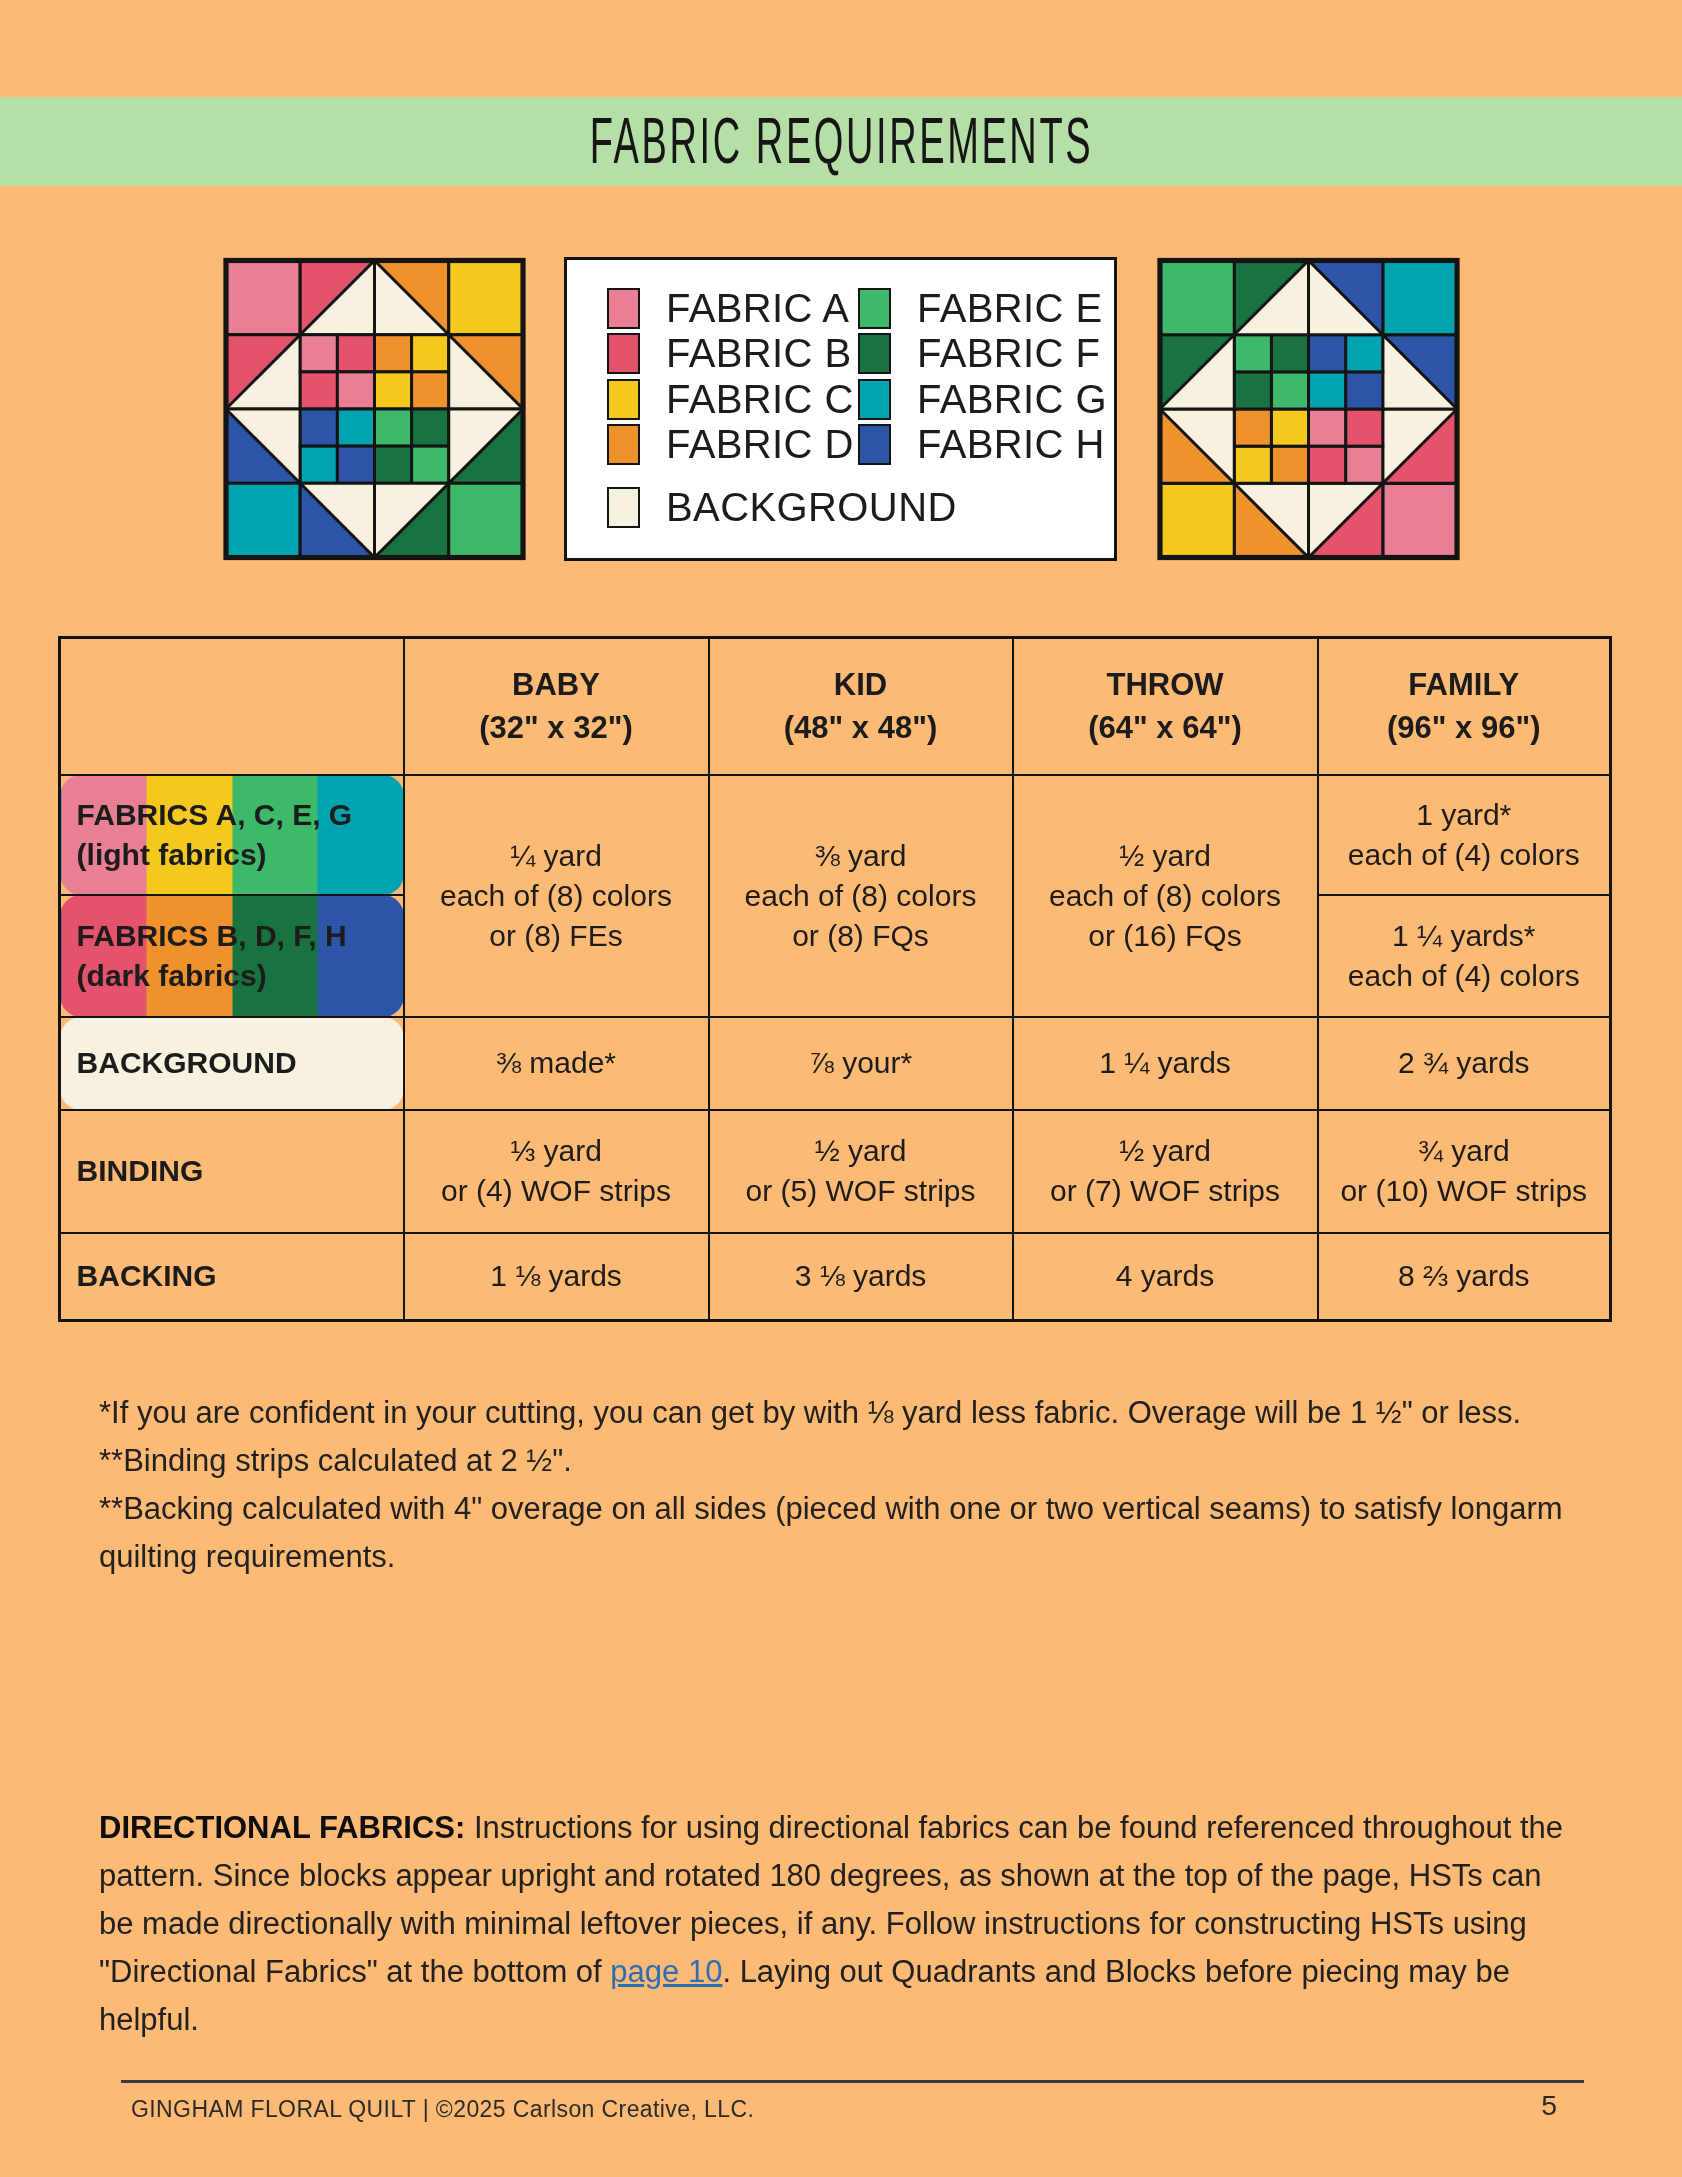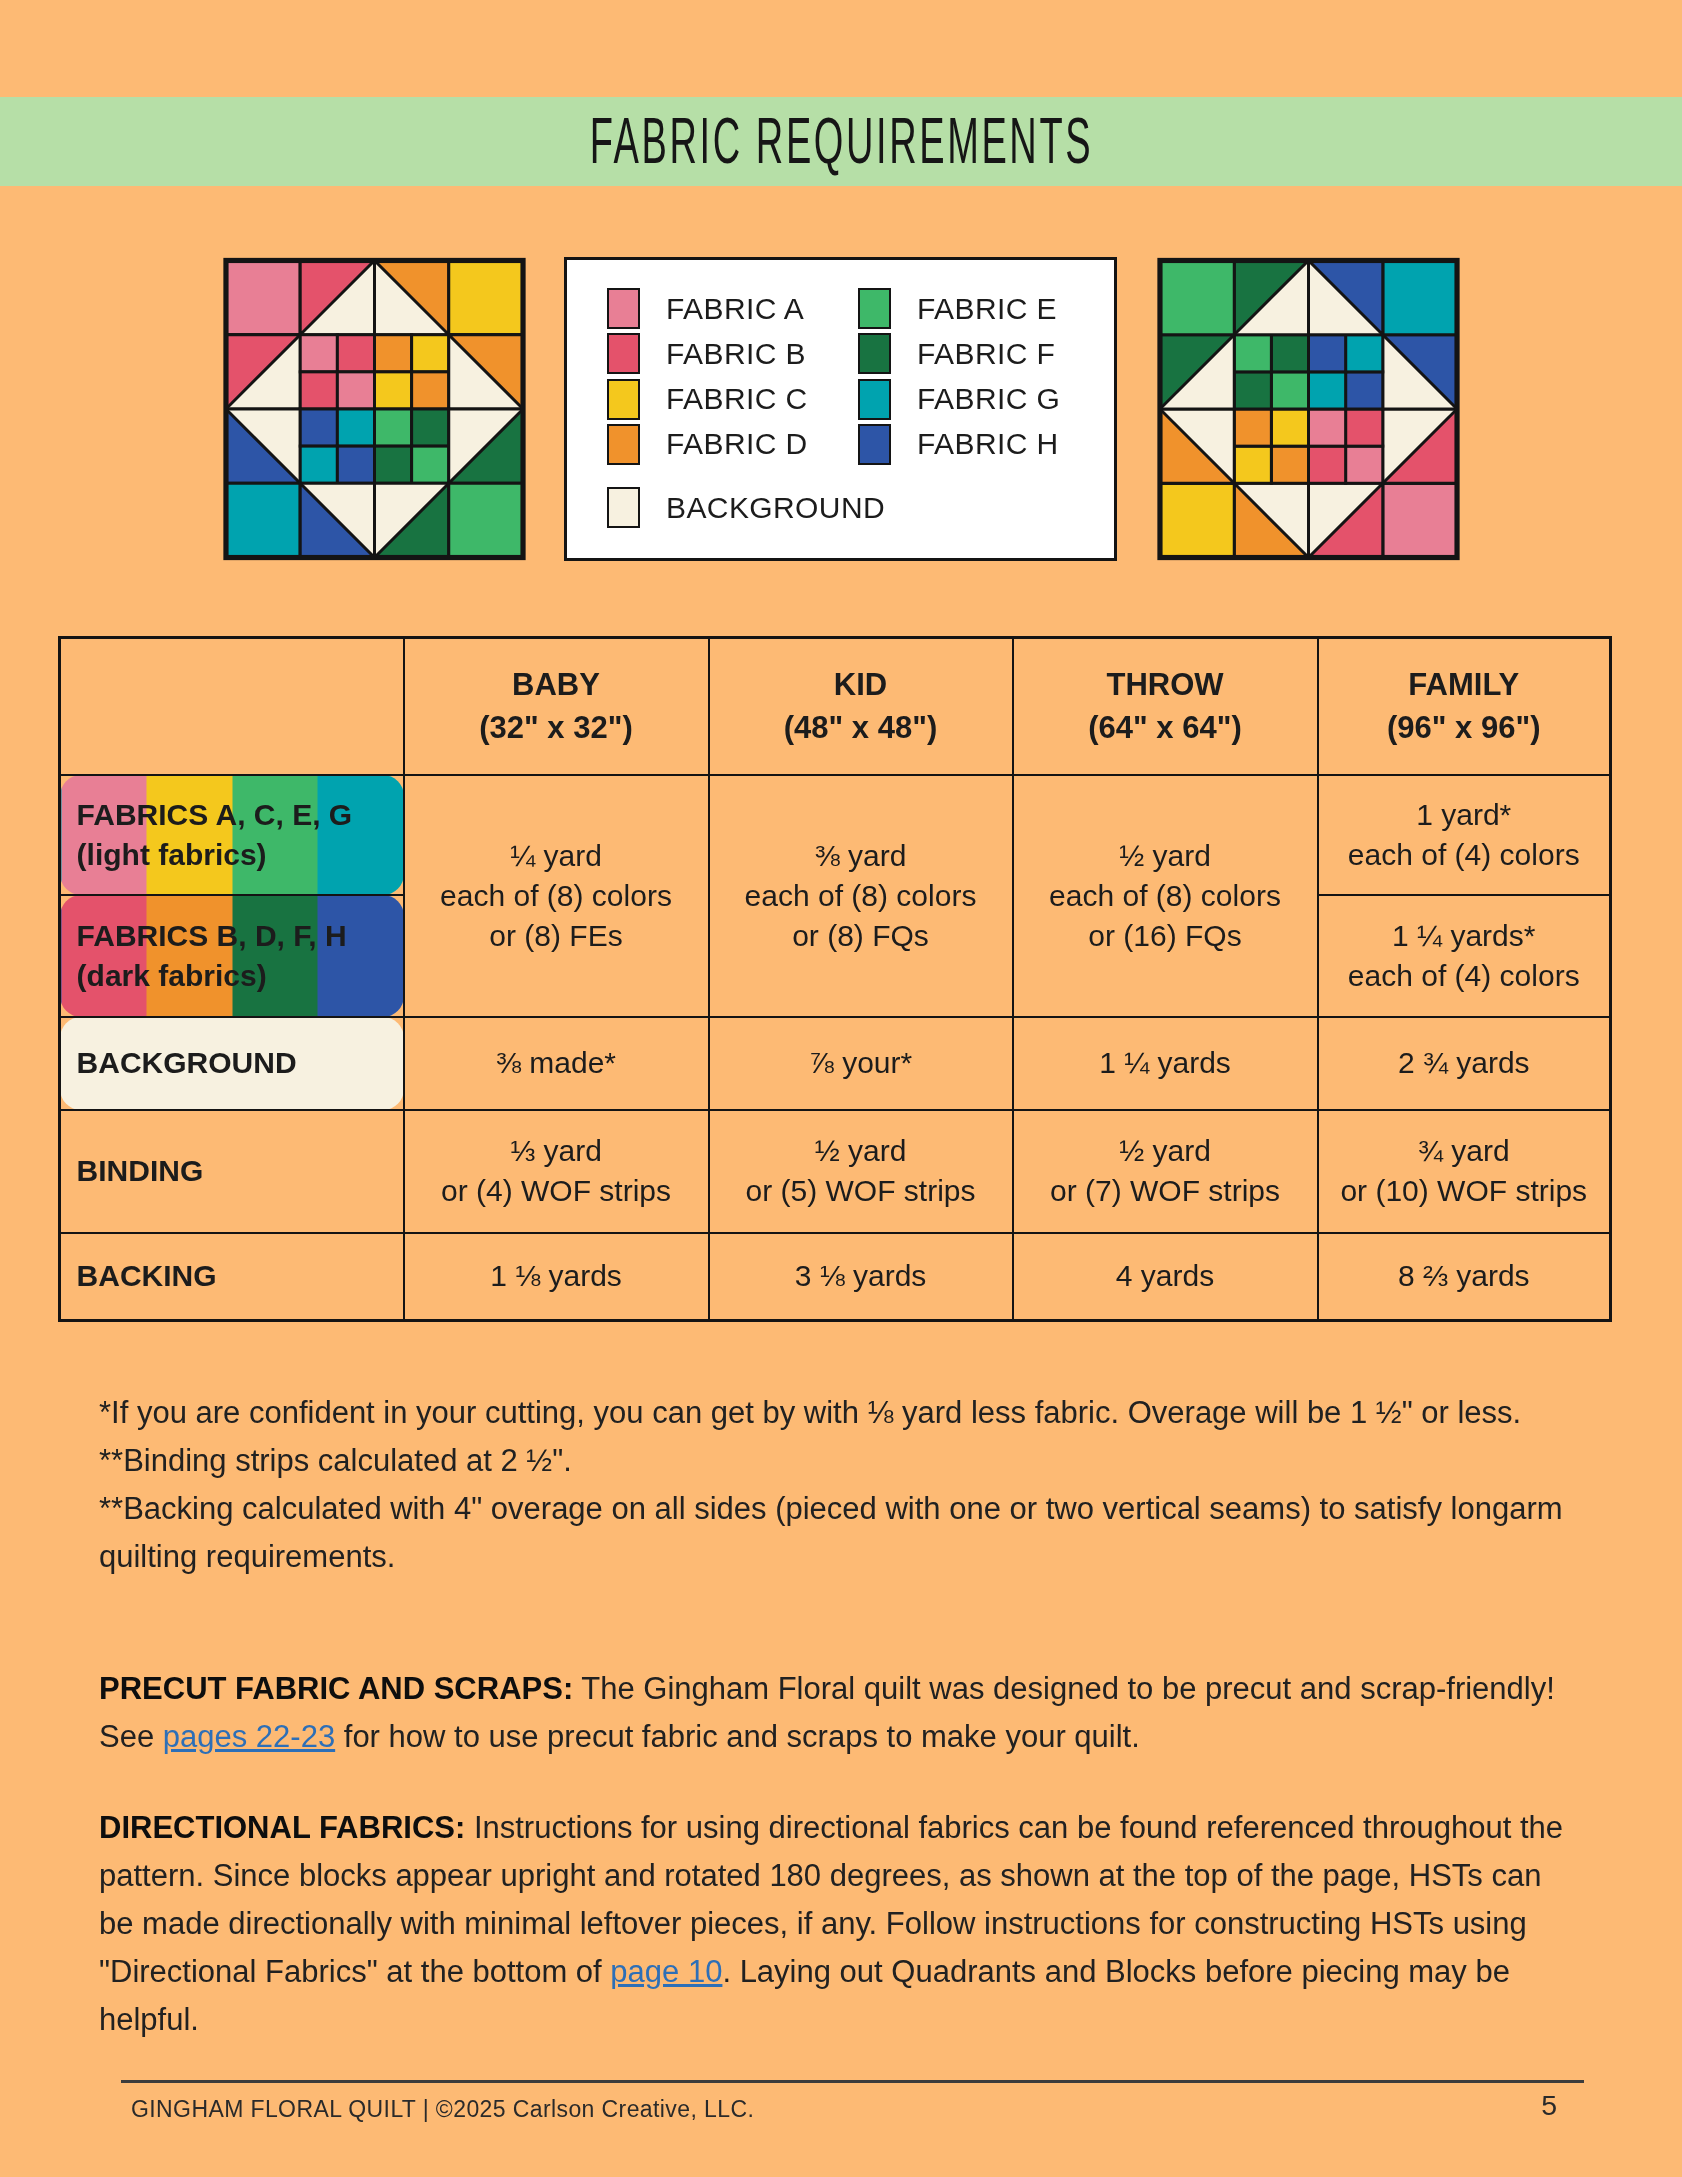--- a/index.html
+++ b/index.html
@@ -15,21 +15,21 @@
   .quilt-block{position:absolute;top:0;width:303px;height:304px;}
   #block-left{left:223px;}
   #block-right{left:1157px;}
   .legend-box{position:absolute;left:564px;top:0;width:553px;height:304px;
               border:3.5px solid #141414;background:#fff;box-sizing:border-box;
               padding:28px 0 0 40px;}
   .legend-grid{display:flex;}
   .legend-col{display:flex;flex-direction:column;gap:4.3px;width:251px;}
   .legend-item{display:flex;align-items:center;gap:26px;height:41px;}
   .swatch{width:33px;height:41px;border:2.6px solid #141414;box-sizing:border-box;flex:0 0 auto;}
-  .legend-label{font-size:30px;color:#1c1c1c;letter-spacing:0.4px;white-space:nowrap;}
+  .legend-label{font-size:40px;color:#1c1c1c;letter-spacing:0.4px;white-space:nowrap;}
   .legend-bg{margin-top:22.5px;}
   
   table.fab-table{position:absolute;left:58px;top:636px;width:1552px;table-layout:fixed;
                   border-collapse:collapse;border:3.5px solid #141414;}
   .fab-table td,.fab-table th{border:2.6px solid #141414;text-align:center;vertical-align:middle;
                   font-size:30px;line-height:40px;color:#1c1c1c;padding:0;}
   .fab-table .preline{white-space:pre-line;}
   .fab-table th{font-weight:bold;font-size:31px;line-height:43px;}
   .label-cell{text-align:left !important;font-weight:bold;font-size:29px;line-height:38px;
               padding-left:15.6px !important;color:#101010;border-radius:21px;}
@@ -262,21 +262,20 @@
     </tr>
   </tbody>
     </table>
 
   <div class="notes">
     <p>*If you are confident in your cutting, you can get by with ⅛ yard less fabric. Overage will be 1 ½" or less.</p>
     <p>**Binding strips calculated at 2 ½".</p>
     <p>**Backing calculated with 4" overage on all sides (pieced with one or two vertical seams) to satisfy longarm quilting requirements.</p>
   </div>
 
-  <p class="para" id="precut"><strong>PRECUT FABRIC AND SCRAPS:</strong><span> The Gingham Floral quilt was designed to be precut and scrap-friendly! See </span><a class="link">pages 22-23</a><span> for how to use precut fabric and scraps to make your quilt.</span></p>
 
   <p class="para" id="directional"><strong>DIRECTIONAL FABRICS:</strong><span> Instructions for using directional fabrics can be found referenced throughout the pattern. Since blocks appear upright and rotated 180 degrees, as shown at the top of the page, HSTs can be made directionally with minimal leftover pieces, if any. Follow instructions for constructing HSTs using "Directional Fabrics" at the bottom of </span><a class="link">page 10</a><span>. Laying out Quadrants and Blocks before piecing may be helpful.</span></p>
 
   <div class="footer-rule"></div>
   <div class="footer-left">GINGHAM FLORAL QUILT  |  ©2025 Carlson Creative, LLC.</div>
   <div class="footer-page">5</div>
 
 </div>
 
 

